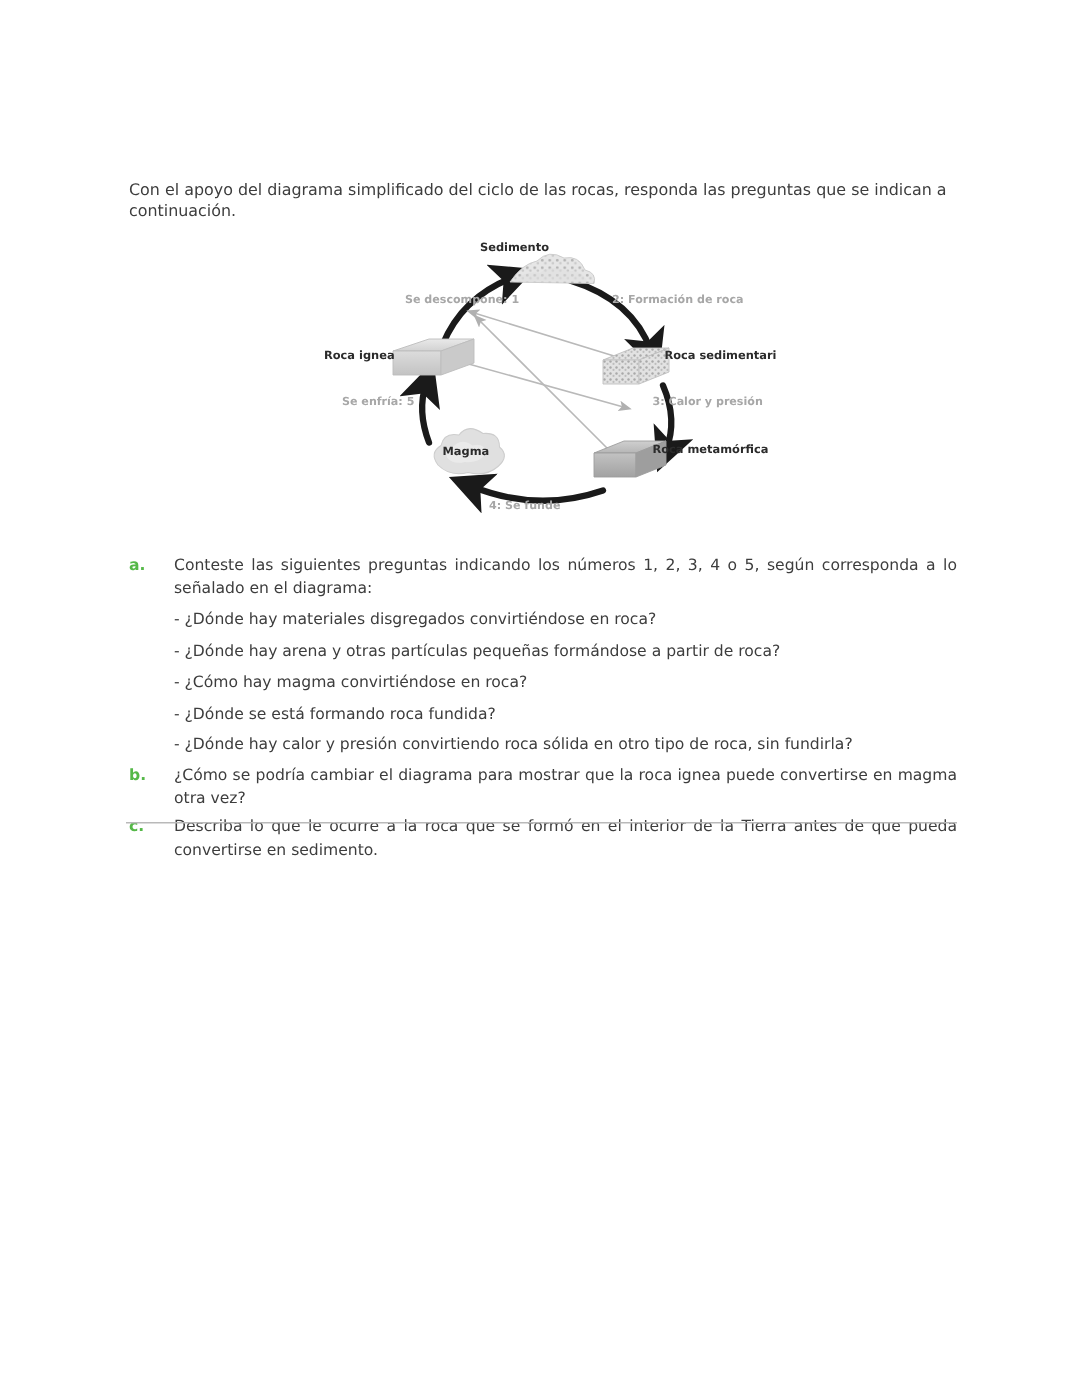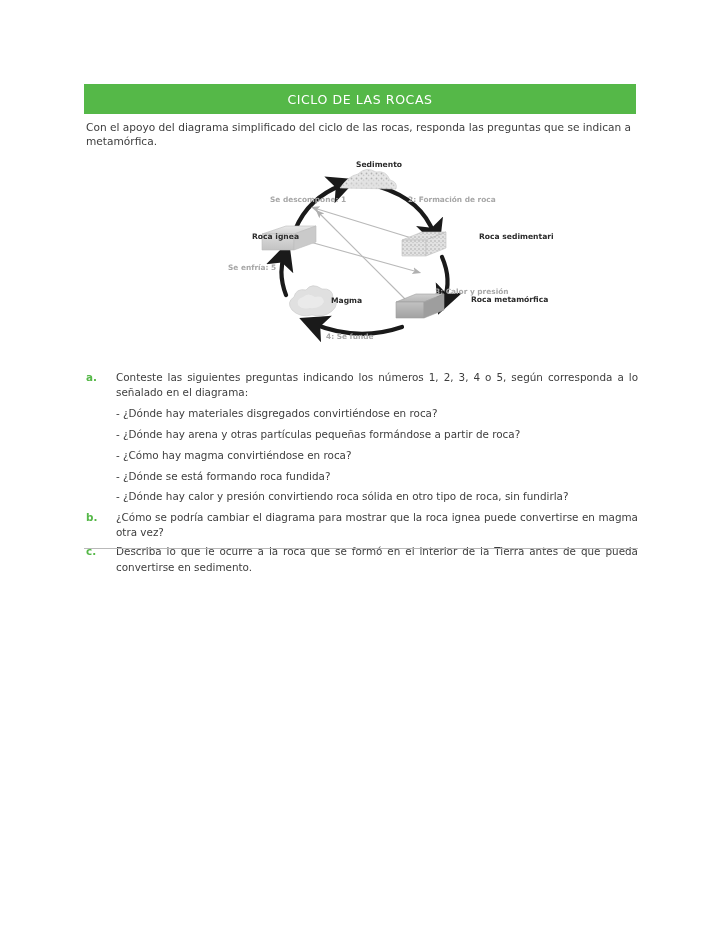--- a/index.html
+++ b/index.html
@@ -62,41 +62,40 @@
     height: 205px;
   }
   .diagram svg { display:block; }
 
   .dlabel {
     position: absolute;
     font-size: 7.6px;
     font-weight: bold;
     color: #2b2b2b;
     white-space: nowrap;
-    margin-left: 36px;
   }
   .plabel {
     position: absolute;
     font-size: 7.4px;
     font-weight: bold;
     color: #a7a7a7;
     white-space: nowrap;
   }
 
   
   .lb-sedimento     { left: 130px; top: 8px; }
   .lb-rocaignea     { left: 26px;  top: 80px; }
   .lb-magma         { left: 58px;  top: 144px; padding-left: 47px; }
   .lb-rocasedim     { left: 253px; top: 80px;  overflow: hidden; width: 82px; }
   .lb-rocameta      { left: 245px; top: 143px; }
 
   .pl-descompone    { left: 32px;  top: 43px; padding-left: 48px; }
   .pl-formacion     { left: 218px; top: 43px; text-align: right; }
   .pl-enfria        { left: 38px;  top: 111px; }
-  .pl-calor         { left: 245px; top: 111px; margin-top: 24px; }
+  .pl-calor         { left: 245px; top: 111px; }
   .pl-funde         { left: 136px; top: 180px; }
 
   
   .qlist {
     position: absolute;
     left: 86px;
     top: 370px;
     width: 552px;
   }
   .qrow {
@@ -135,25 +134,22 @@
     width: 554px;
     height: 1px;
     background: #b9b9b9;
   }
 </style>
 </head>
 <body>
 
 <div class="page">
 
-  <div class="title-bar">
-    <span class="title-text">CICLO DE LAS ROCAS</span>
-  </div>
-
-  <div class="intro">Con el apoyo del diagrama simplificado del ciclo de las rocas, responda las preguntas que se indican a metamórfica.</div>
+
+  <div class="intro">Con el apoyo del diagrama simplificado del ciclo de las rocas, responda las preguntas que se indican a continuación.</div>
 
   <div class="diagram">
 
     <svg width="350" height="205" viewBox="0 0 350 205">
       <defs>
 
         <pattern id="speckle" width="4" height="4" patternUnits="userSpaceOnUse">
           <rect width="4" height="4" fill="#e2e2e2"></rect>
           <circle cx="1" cy="1" r="0.8" fill="#a9a9a9"></circle>
           <circle cx="3" cy="2.6" r="0.7" fill="#bdbdbd"></circle>

